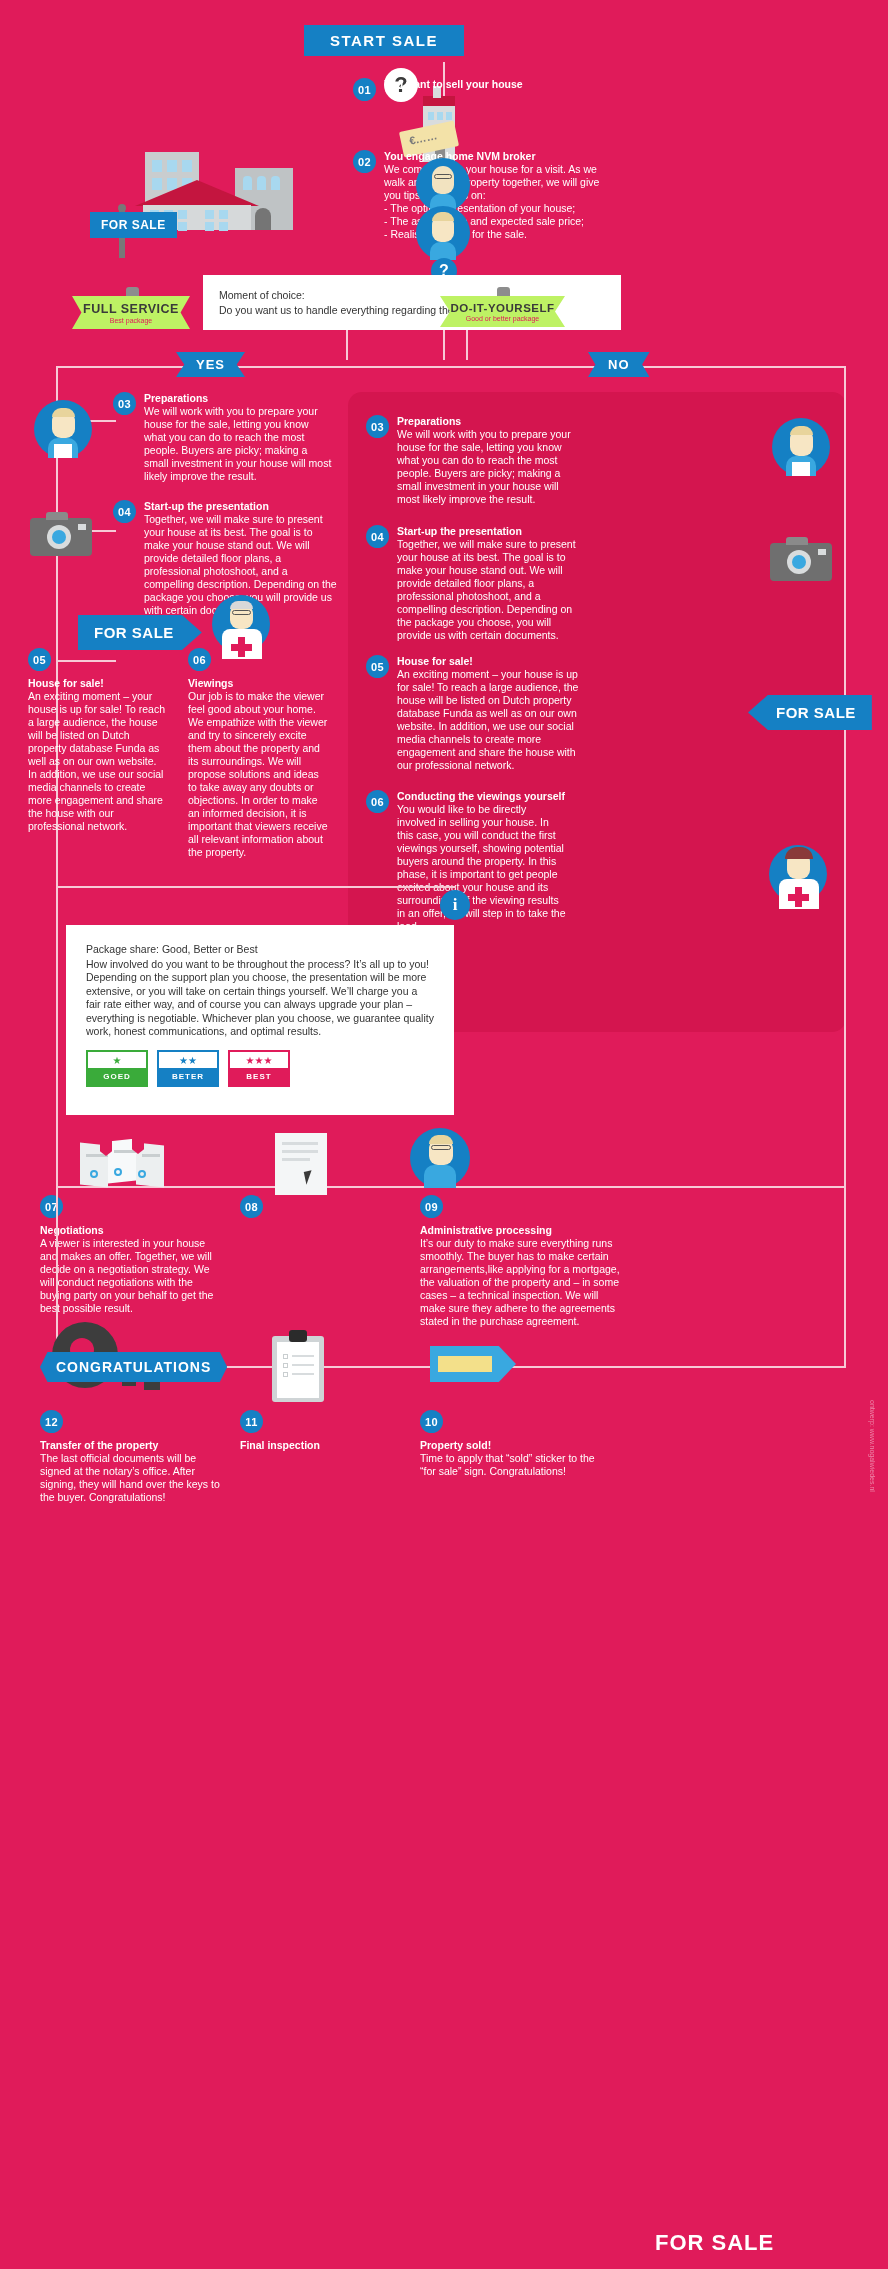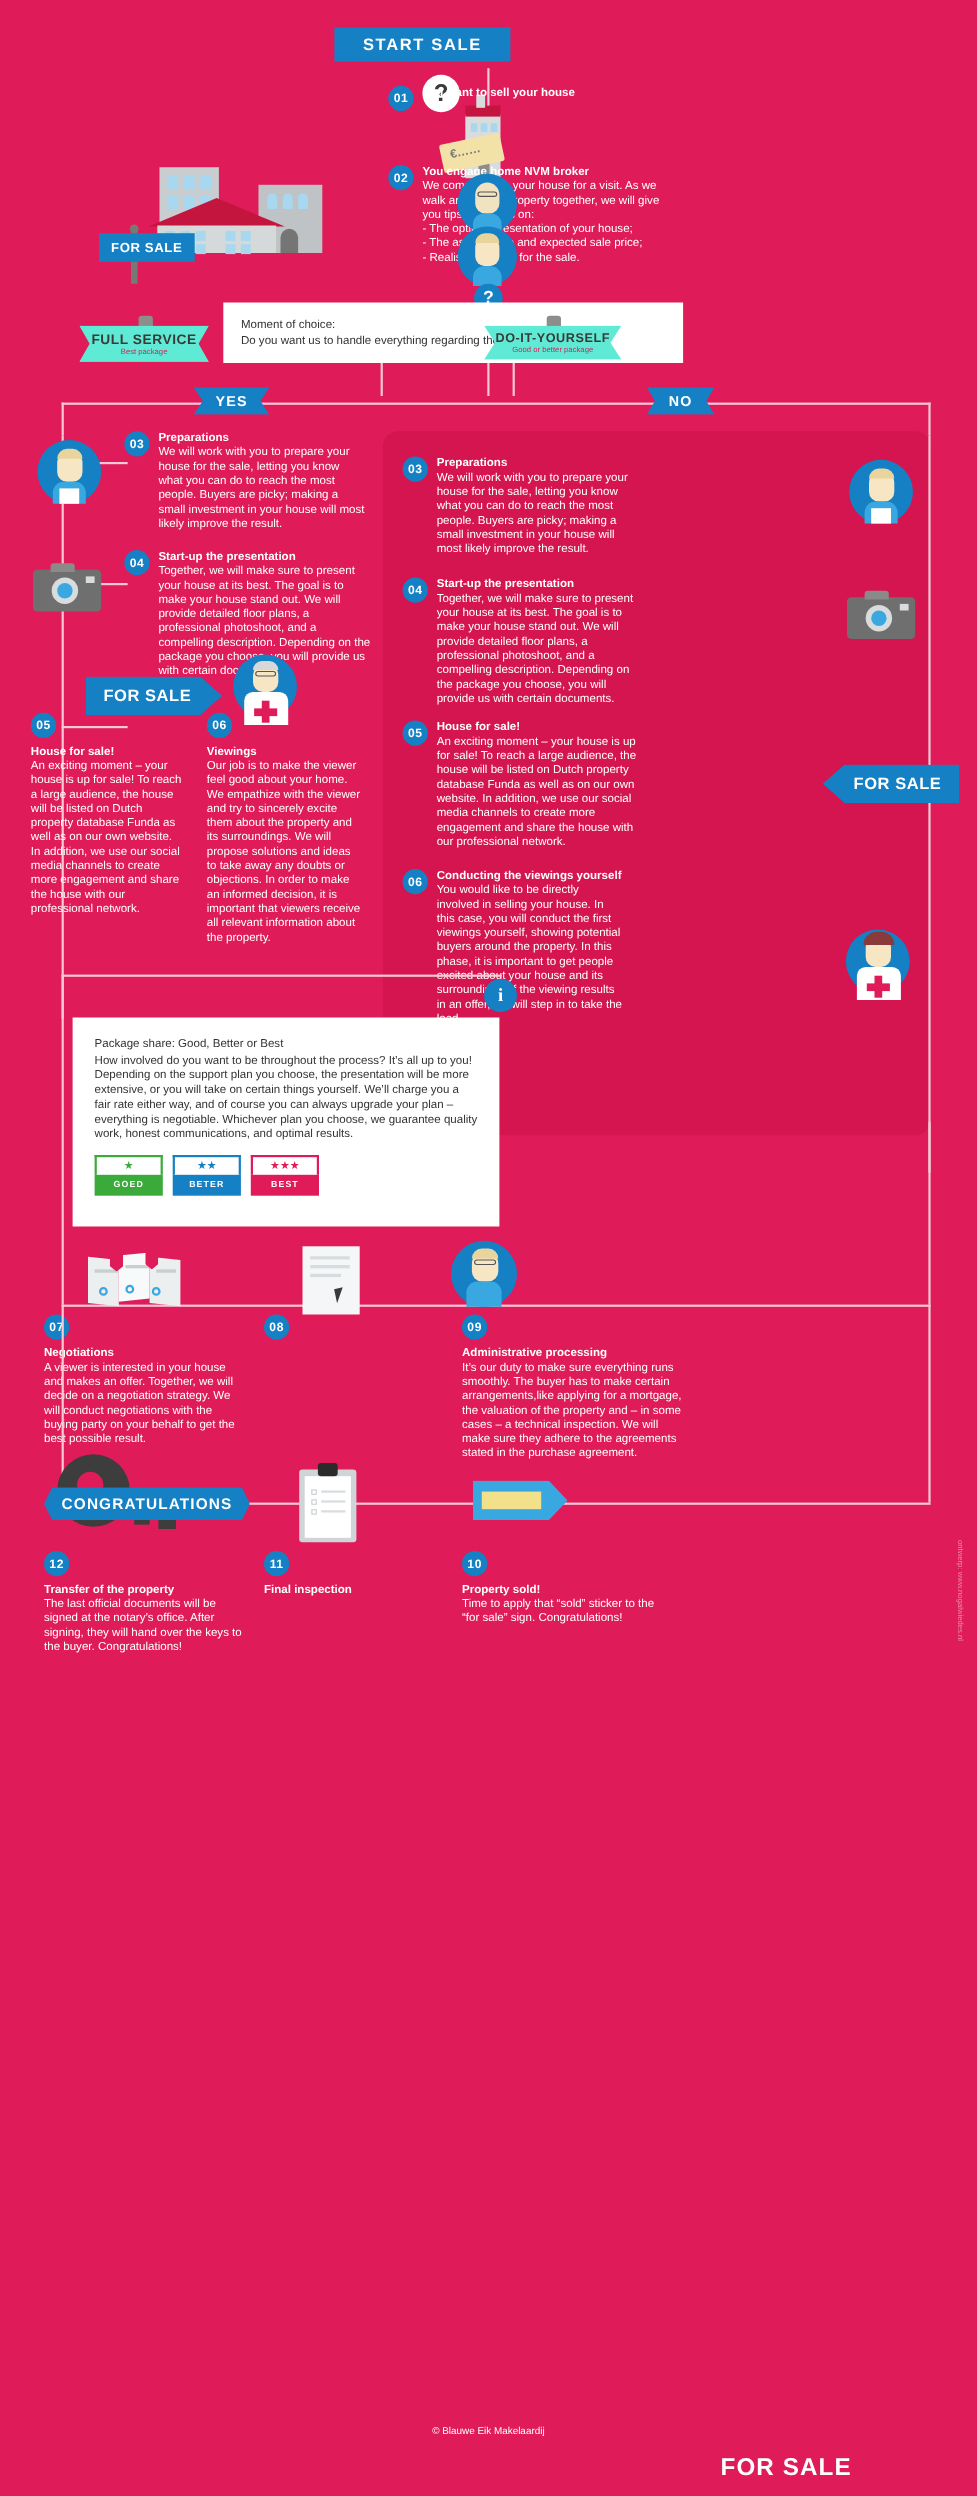--- a/index.html
+++ b/index.html
@@ -54,21 +54,21 @@
     color:#333;
     padding:14px 16px;
     font-size:10.5px;
     line-height:13.5px;
   }
   .card .h { font-weight:normal; display:block; margin-bottom:1px; }
 
   
   .pennant {
     position:absolute;
-    background:#5eead4;
+    background:#bef264;
     text-align:center;
     padding:6px 0 5px 0;
   }
   .pennant .pt {
     font-weight:bold; font-size:12.5px; color:#3a3a3a;
     letter-spacing:0.5px;
   }
   .pennant .ps { font-size:7px; color:#e01b5a; margin-top:1px; }
   .pin { position:absolute; width:13px;height:16px;background:#8d8d8d;border-radius:3px 3px 1px 1px; }
 
@@ -533,17 +533,16 @@
   </div>
 
   <div class="step white stacked" style="left:420px;top:1410px;width:190px;" data-name="step-10">
     <div class="num" data-name="step-10-number">10</div>
     <div class="body">
       <div class="title" data-name="step-10-title">Property sold!</div>
       <div class="desc" data-name="step-10-desc">Time to apply that “sold” sticker to the “for sale” sign. Congratulations!</div>
     </div>
   </div>
 
-  <div class="footer" style="left:0;top:2205px;width:888px;text-align:center;" data-name="footer-copyright">© Blauwe Eik Makelaardij</div>
   <div class="credit-v" style="left:876px;top:1400px;" data-name="footer-vertical-credit">ontwerp: www.nogalwiedes.nl</div>
   <div class="bigforsale" style="left:655px;top:2230px;" data-name="footer-for-sale">FOR SALE</div>
 
 </div>
 
 </body></html>

